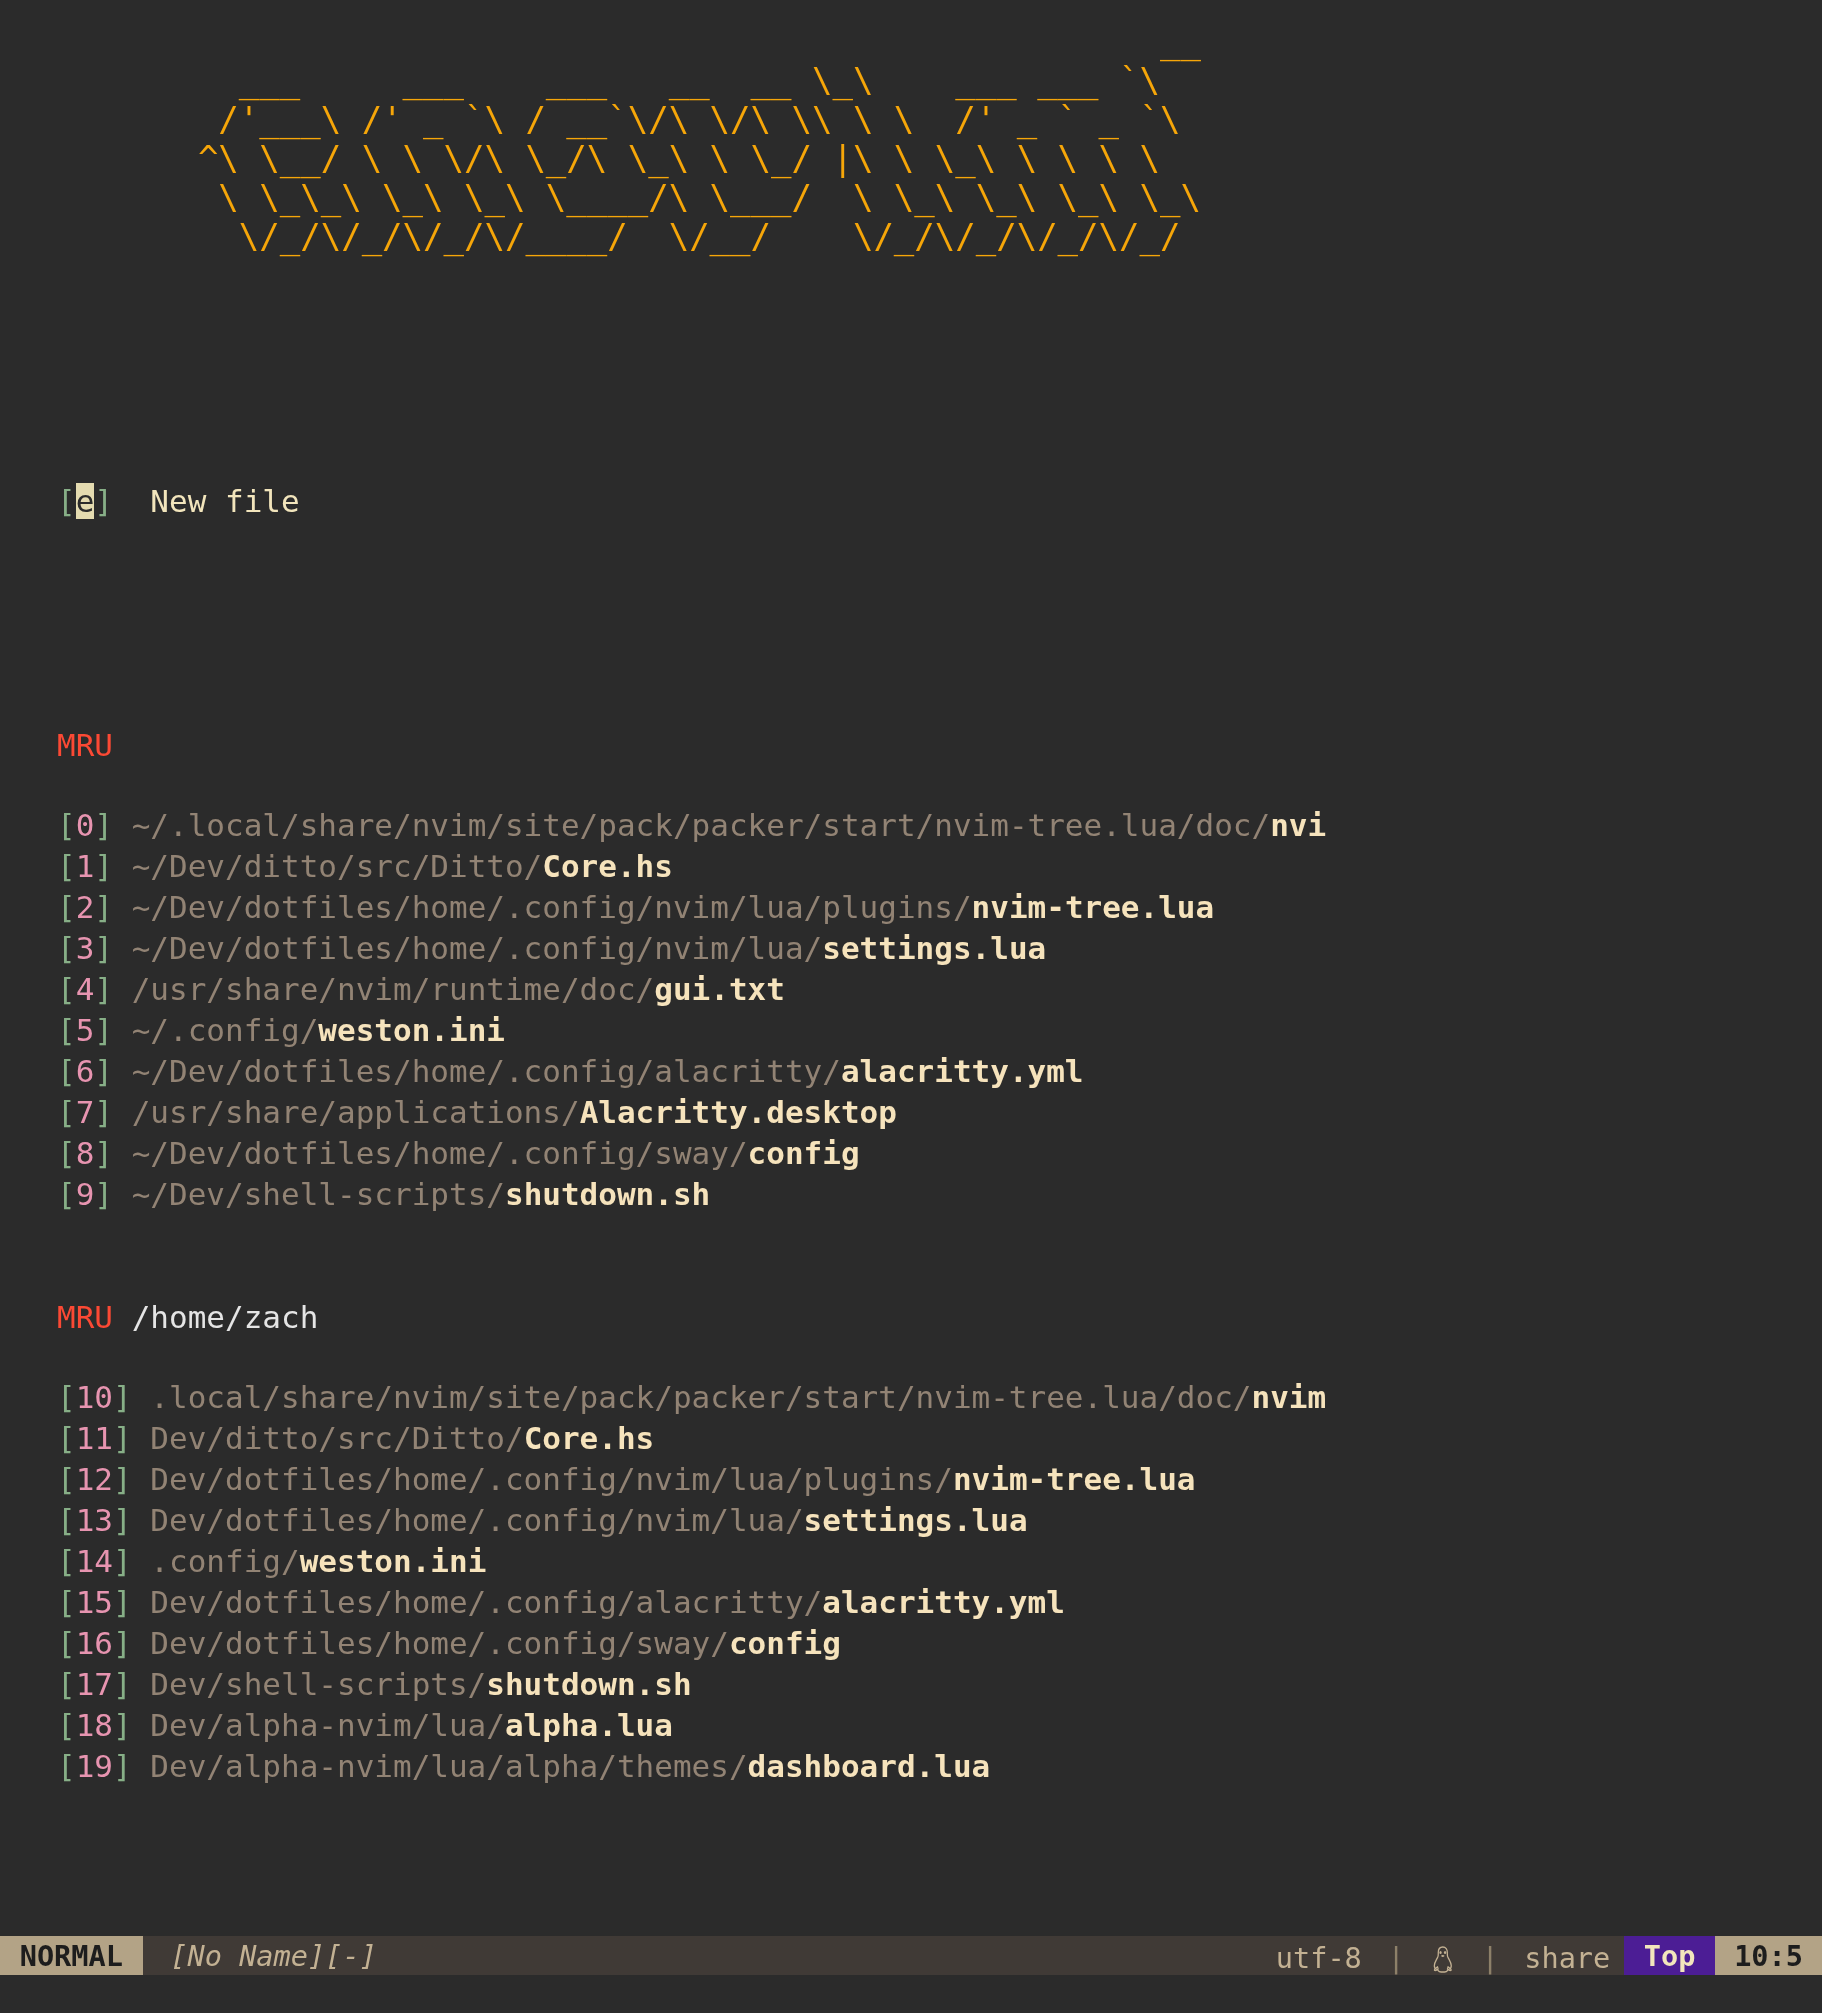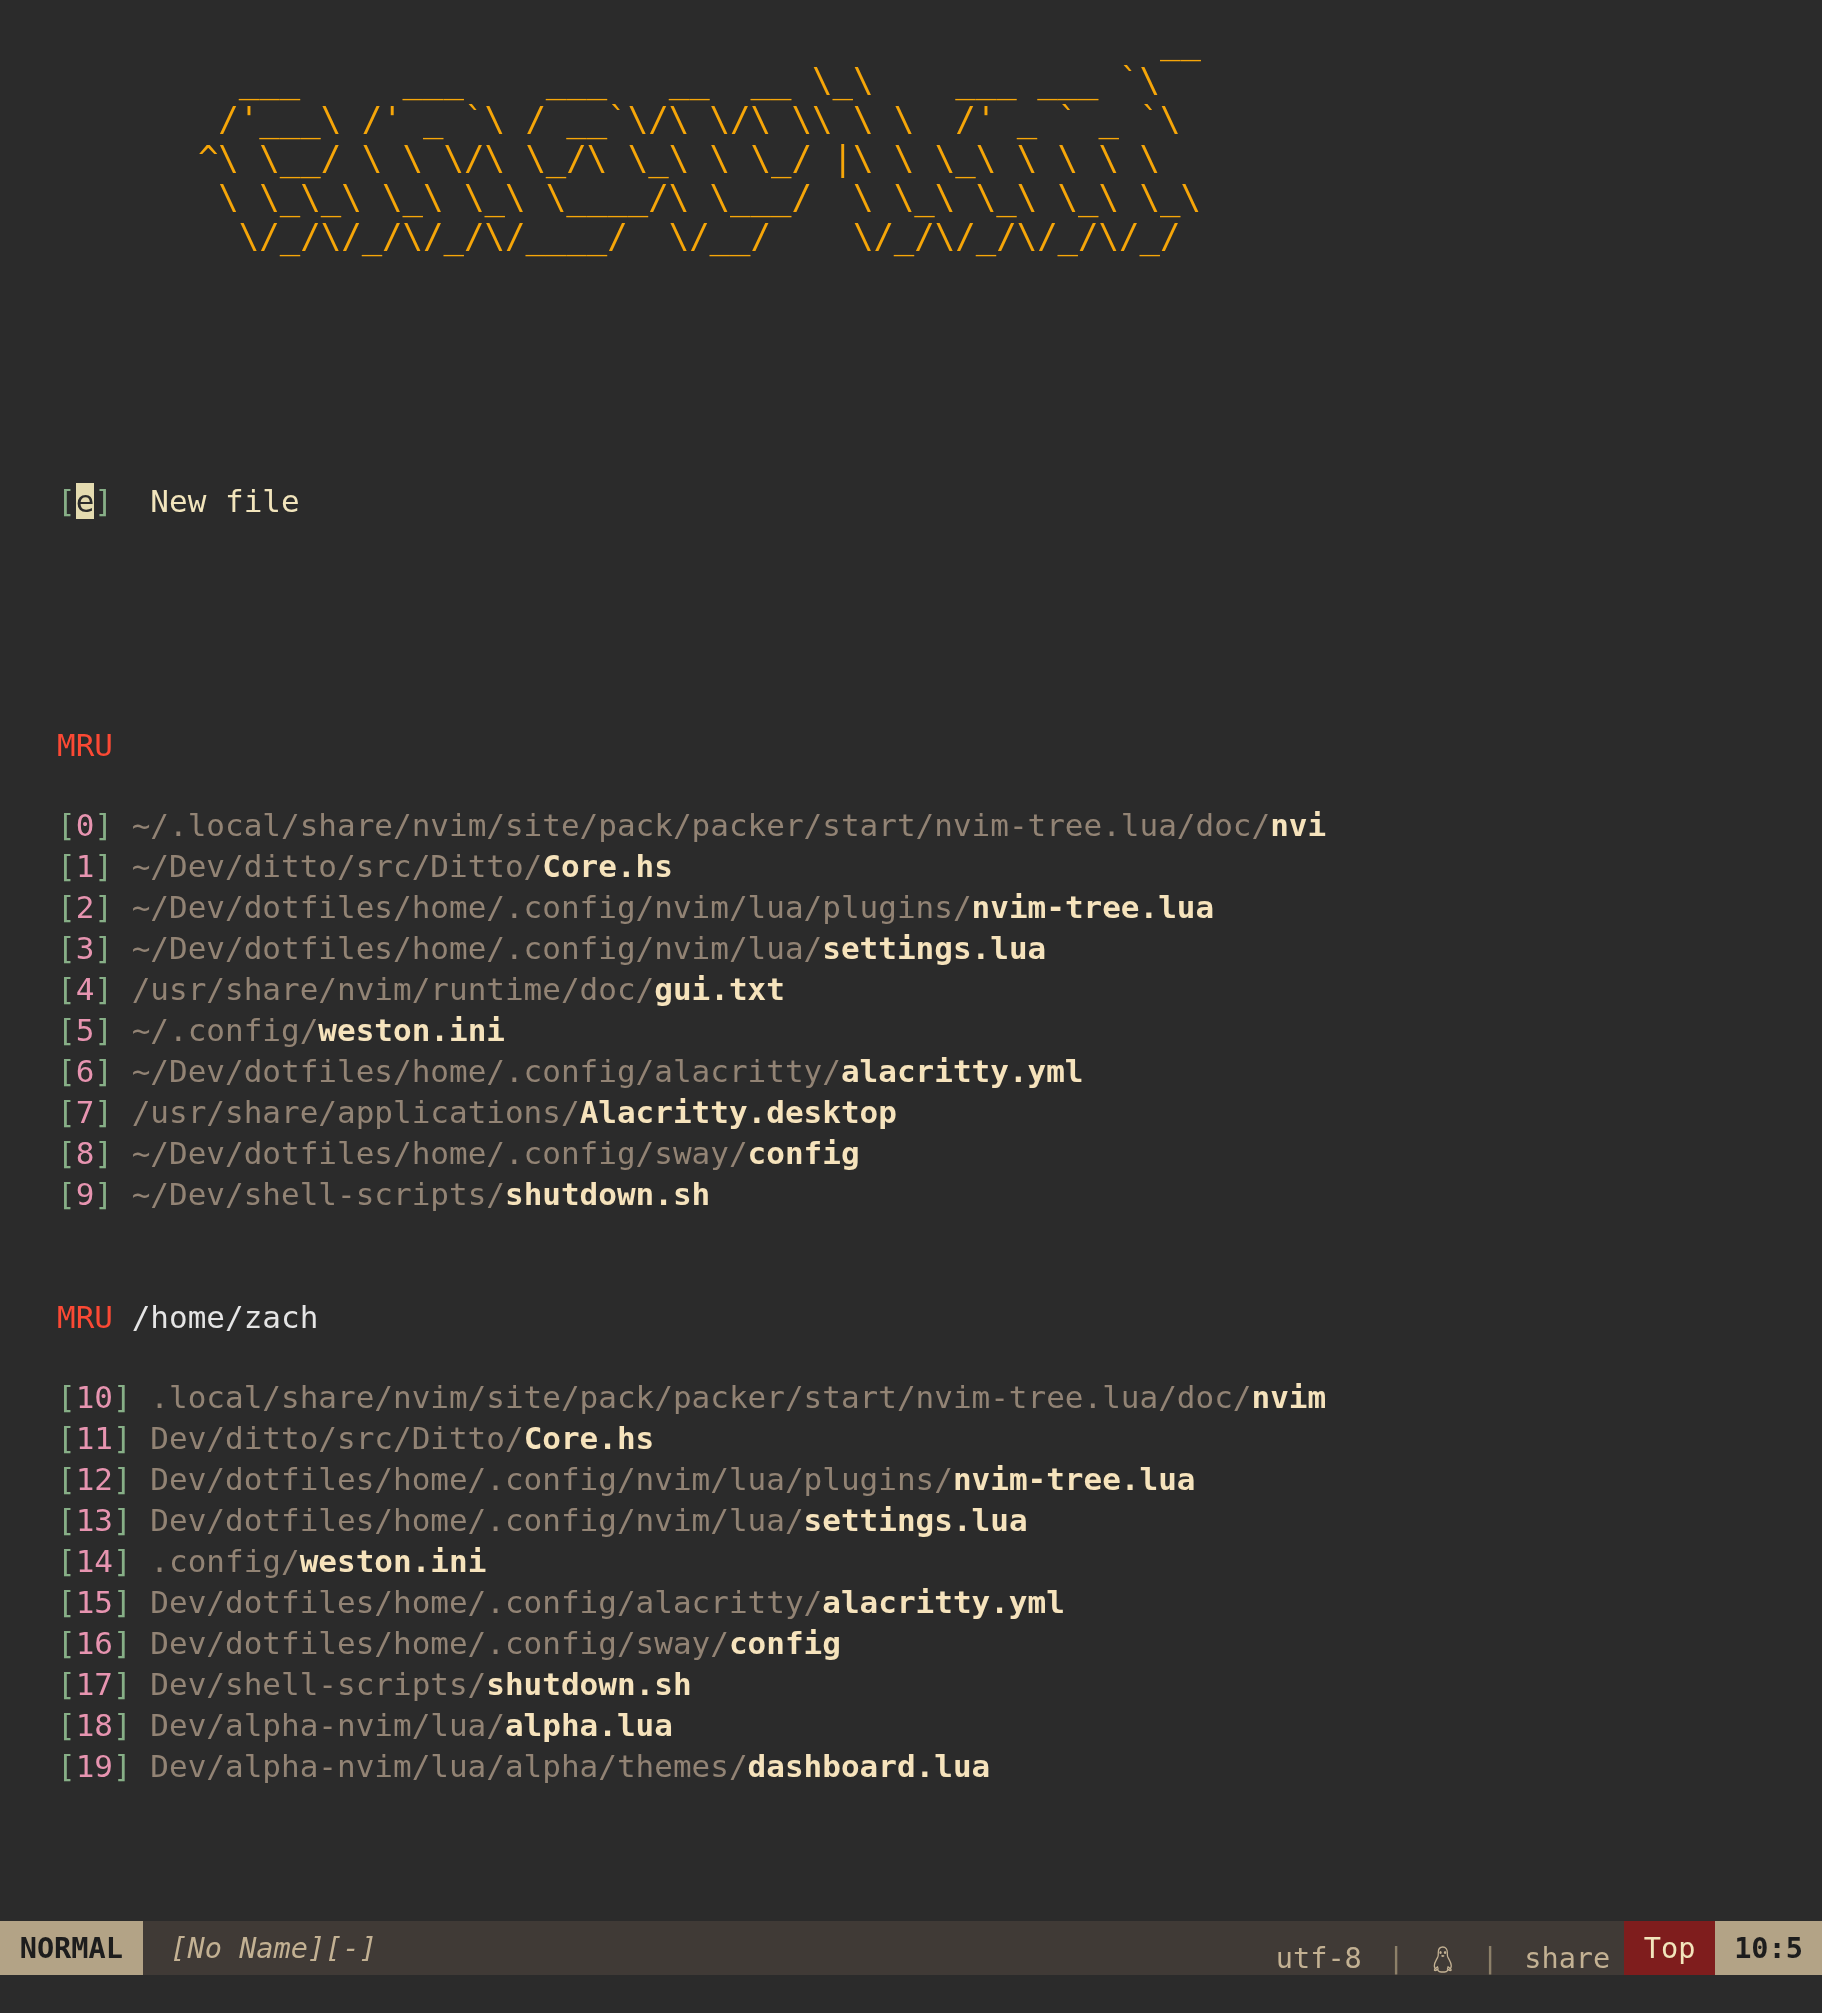--- a/index.html
+++ b/index.html
@@ -62,21 +62,21 @@
   .file-name { color: #f6e3bc; font-weight: bold; }
 
   .spacer-lg { height: 41px; }
 
   
   #statusline {
     position: absolute;
     left: 0;
     bottom: 38px;
     width: 1822px;
-    height: 54px;
+    height: 39px;
     display: flex;
     align-items: stretch;
     font-size: 28.6px;
     font-family: "DejaVu Sans Mono", "Liberation Mono", monospace;
     white-space: pre;
   }
   .sl-seg {
     display: flex;
     align-items: center;
     padding: 0 13.8px;
@@ -100,25 +100,26 @@
   }
   .sl-right {
     background: #403a36;
     color: #c3b193;
     display: flex;
     align-items: flex-end;
   }
   .sl-sep { color: #8d8069; padding: 0 11.8px; }
   .sl-os  { color: #c3b193; font-size: 29.6px; }
   .sl-pos {
-    background: #7f1d1d;
+    background: #4c1d95;
     color: #f2e5bc;
     padding: 0 19.7px;
     display: flex;
     align-items: center;
+    font-weight: bold;
   }
   .sl-linecol {
     background: #b3a386;
     color: #1d1d1d;
     font-weight: bold;
     padding: 0 19px;
     display: flex;
     align-items: center;
   }
   #bottom-pad {

